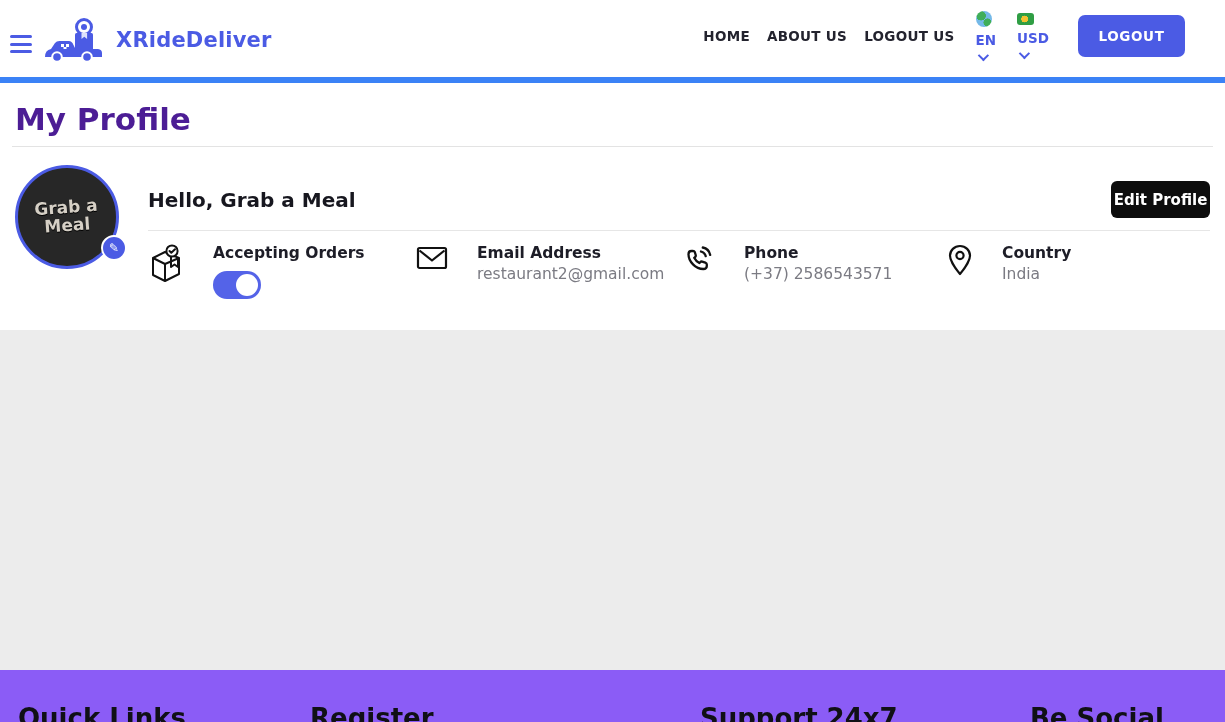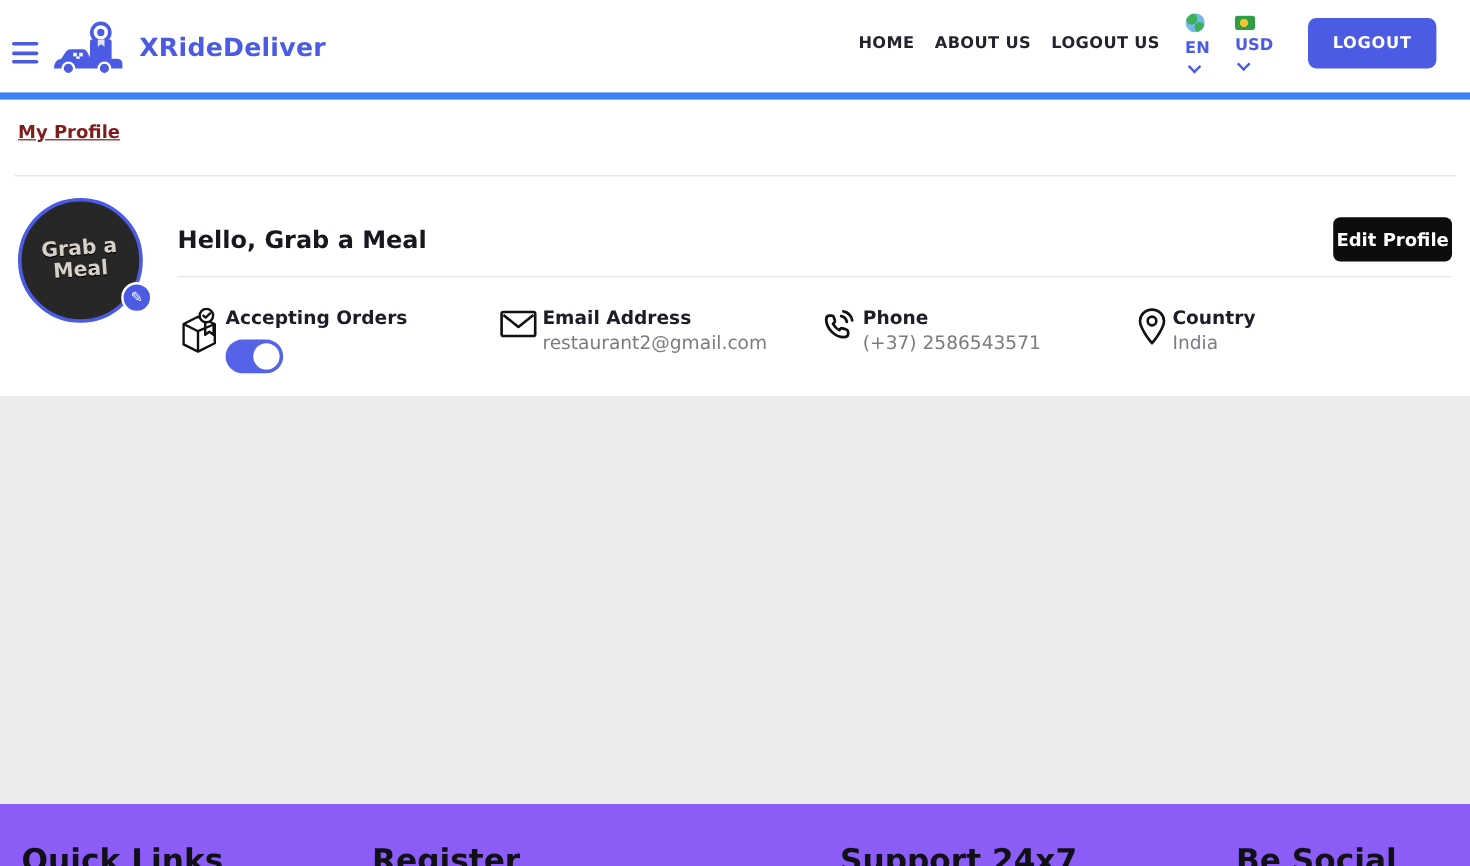--- a/index.html
+++ b/index.html
@@ -8,59 +8,59 @@
   .page { position:relative; width:1225px; height:722px; }
 
   
   .header { position:absolute; left:0; top:0; width:100%; height:83px;
     background:#fff; border-bottom:6px solid #3b82f6; }
   .hamburger { position:absolute; left:10px; top:35px; width:22px; height:18px;
     display:flex; flex-direction:column; justify-content:space-between; cursor:pointer; }
   .hamburger span { display:block; height:3px; border-radius:2px; background:#4b5be4; }
   .logo-wrap { position:absolute; left:44px; top:16px; display:flex; align-items:center; gap:10px; }
   .brand { font-size:21px; font-weight:bold; color:#4b5be4; letter-spacing:0.2px; }
-  .nav { position:absolute; right:28px; top:0; height:72px; display:flex; align-items:center; gap:17px; }
+  .nav { position:absolute; right:40px; top:0; height:72px; display:flex; align-items:center; gap:17px; }
   .nav-link { font-size:13.5px; font-weight:bold; color:#23232e; letter-spacing:0.3px; cursor:pointer; }
   .selector { display:flex; align-items:flex-start; gap:5px; cursor:pointer; margin-left:4px;flex-direction:column; }
   .selector .sel-label { font-size:13.5px; font-weight:bold; color:#4b5be4; }
   .globe { width:16px; height:16px; border-radius:50%;
     background:
       radial-gradient(circle at 32% 30%, #3fae5a 0 29%, rgba(0,0,0,0) 31%),
       radial-gradient(circle at 72% 72%, #3fae5a 0 24%, rgba(0,0,0,0) 26%),
       #74b9e8; }
   .flag { width:17px; height:12px; border-radius:3px;
     background: radial-gradient(circle at 45% 50%, #f2c230 0 30%, rgba(0,0,0,0) 32%), #2f9e44; }
   .chev { width:8px; height:8px; border-right:2px solid #4b5be4; border-bottom:2px solid #4b5be4;
     transform:rotate(45deg) translateY(-2px); margin-left:2px; }
   .logout-btn { margin-left:12px; width:107px; height:42px; background:#4b5be4; color:#fff;
     border:none; border-radius:7px; font-size:13.5px; font-weight:bold; letter-spacing:0.6px;
     cursor:pointer; font-family:inherit; }
 
   
   .profile-section { position:absolute; left:0; top:84px; width:100%; height:246px; background:#fff; }
-  .page-title { position:absolute; left:15px; top:17px; font-size:15px; font-weight:bold; color:#7f1d1d;text-decoration:underline; }
+  .page-title { position:absolute; left:15px; top:17px; font-size:31px; font-weight:bold; color:#4c1d95; }
   .title-divider { position:absolute; left:12px; right:12px; top:62px; height:1px; background:#e3e3e3; }
 
   .avatar-wrap { position:absolute; left:15px; top:81px; width:104px; height:104px; }
   .avatar { width:104px; height:104px; border-radius:50%; background:#272727; border:3px solid #4b5be4;
     display:flex; flex-direction:column; align-items:center; justify-content:center; cursor:pointer; }
   .avatar-text { color:#d6d0c6; font-weight:bold; font-size:17px; line-height:1.05; text-align:center;
     transform:rotate(-4deg); text-shadow:0 1px 0 #000; }
   .avatar-badge { position:absolute; right:-8px; bottom:8px; width:26px; height:26px; border-radius:50%;
     background:#4b5be4; border:2px solid #fff; color:#fff; display:flex; align-items:center;
     justify-content:center; font-size:12px; cursor:pointer; }
 
   .greeting { position:absolute; left:148px; top:104px; font-size:20px; font-weight:600; color:#17171f; }
   .edit-btn { position:absolute; right:15px; top:97px; width:99px; height:37px; background:#0d0d0d;
     color:#fff; border:none; border-radius:6px; font-size:15px; font-weight:bold;
     cursor:pointer; font-family:inherit; }
   .card-divider { position:absolute; left:148px; right:15px; top:146px; height:1px; background:#e6e6e6; }
 
   .info-row { position:absolute; left:148px; top:158px; right:15px; height:80px; }
-  .info-col { position:absolute; top:12px; display:flex; gap:4px; }
+  .info-col { position:absolute; top:0; display:flex; gap:29px; }
   .col-accepting { left:0; }
   .col-email  { left:268px; }
   .col-phone  { left:535px; }
   .col-country{ left:799px; }
   .info-icon { flex:0 0 auto; color:#111; margin-top:2px; }
   .info-label { font-size:15.5px; font-weight:600; color:#1d1d27; margin-top:2px; }
   .info-value { font-size:15.5px; color:#7b7b83; margin-top:3px; }
 
   .toggle { position:relative; width:48px; height:28px; border-radius:14px; background:#c9c9d4;
     margin-top:9px; cursor:pointer; transition:background .15s; }

